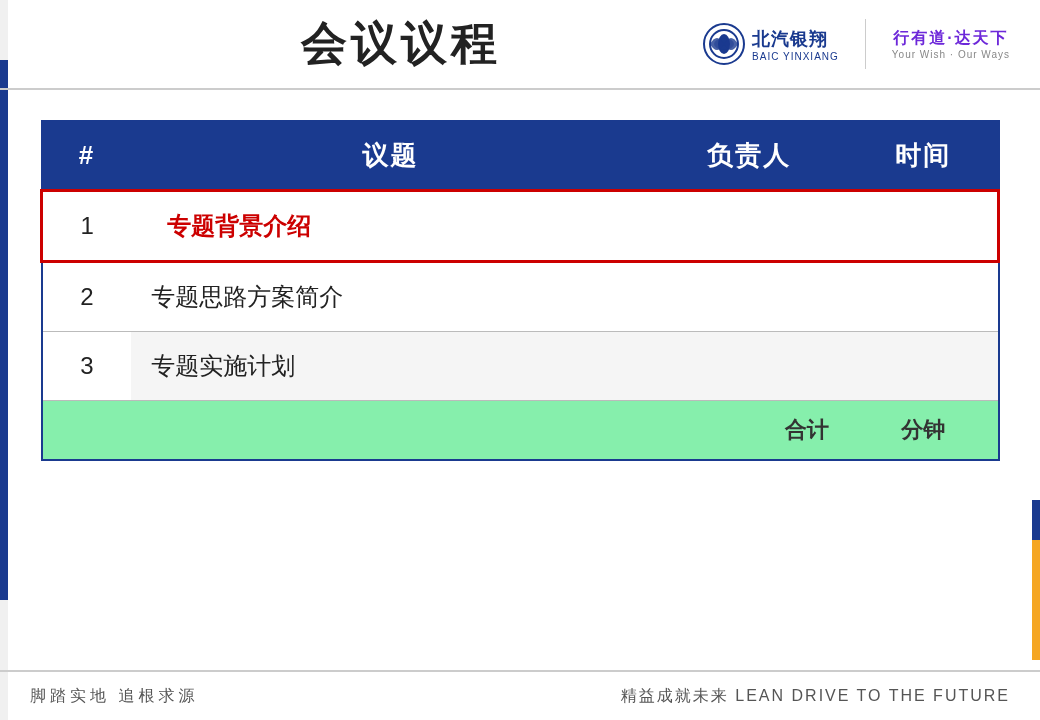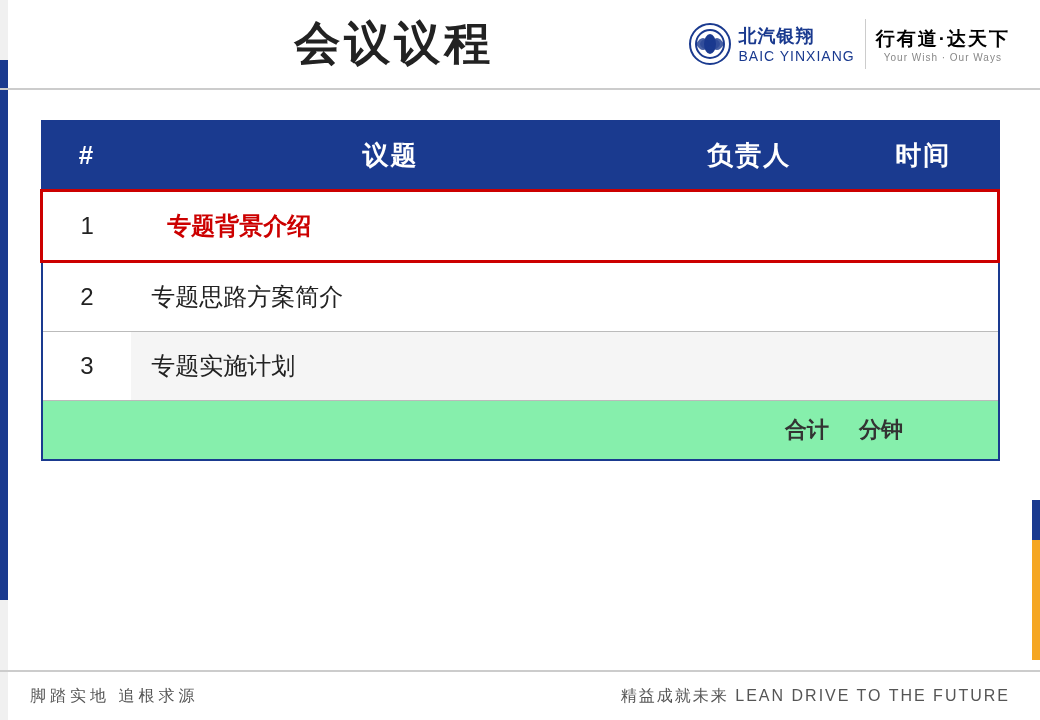--- a/index.html
+++ b/index.html
@@ -49,20 +49,21 @@
       font-weight: bold;
       color: #222;
       letter-spacing: 4px;
       text-align: center;
       flex: 1;
     }
 
     .header-logos {
       display: flex;
       align-items: center;
+      gap: 16px;
     }
 
     
     .logo-baic {
       display: flex;
       align-items: center;
       gap: 6px;
     }
 
     .logo-circle {
@@ -77,41 +78,41 @@
     }
 
     .logo-baic-cn {
       font-size: 18px;
       font-weight: bold;
       color: #1a3a8f;
       letter-spacing: 1px;
     }
 
     .logo-baic-en {
-      font-size: 14px;
+      font-size: 10px;
       color: #1a3a8f;
       letter-spacing: 1px;
     }
 
     .logo-divider {
       width: 1px;
       height: 50px;
       background: #ccc;
       margin: 0 10px;
     }
 
     .logo-slogan {
       display: flex;
       flex-direction: column;
       align-items: center;
     }
 
     .slogan-cn {
-      font-size: 19px;
-      color: #000000;
+      font-size: 16px;
+      color: #6d28d9;
       font-weight: bold;
       letter-spacing: 2px;
     }
 
     .slogan-en {
       font-size: 10px;
       color: #888;
       letter-spacing: 1px;
     }
 
@@ -200,21 +201,21 @@
       color: #333;
     }
 
     .agenda-table tfoot tr td.col-total-label {
       text-align: right;
       padding-right: 20px;
       font-weight: bold;
     }
 
     .agenda-table tfoot tr td.col-total-value {
-      text-align: left;
+      text-align: center;
       font-weight: bold;
     }
 
     
     .footer {
       position: absolute;
       bottom: 0;
       left: 0;
       right: 0;
       height: 50px;

